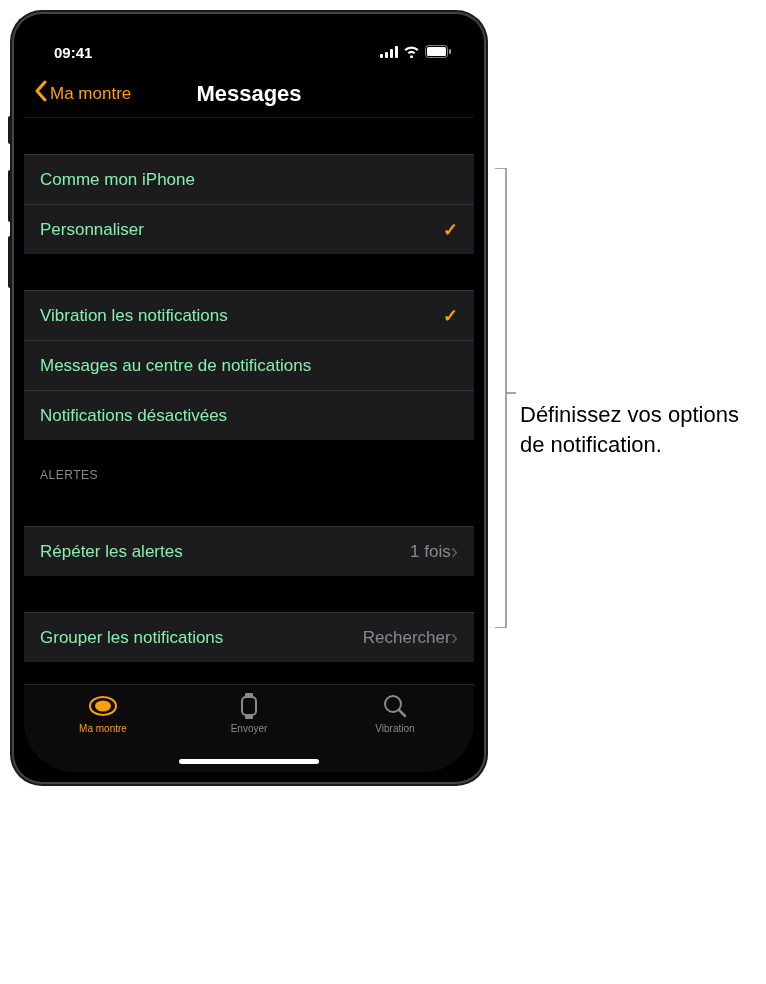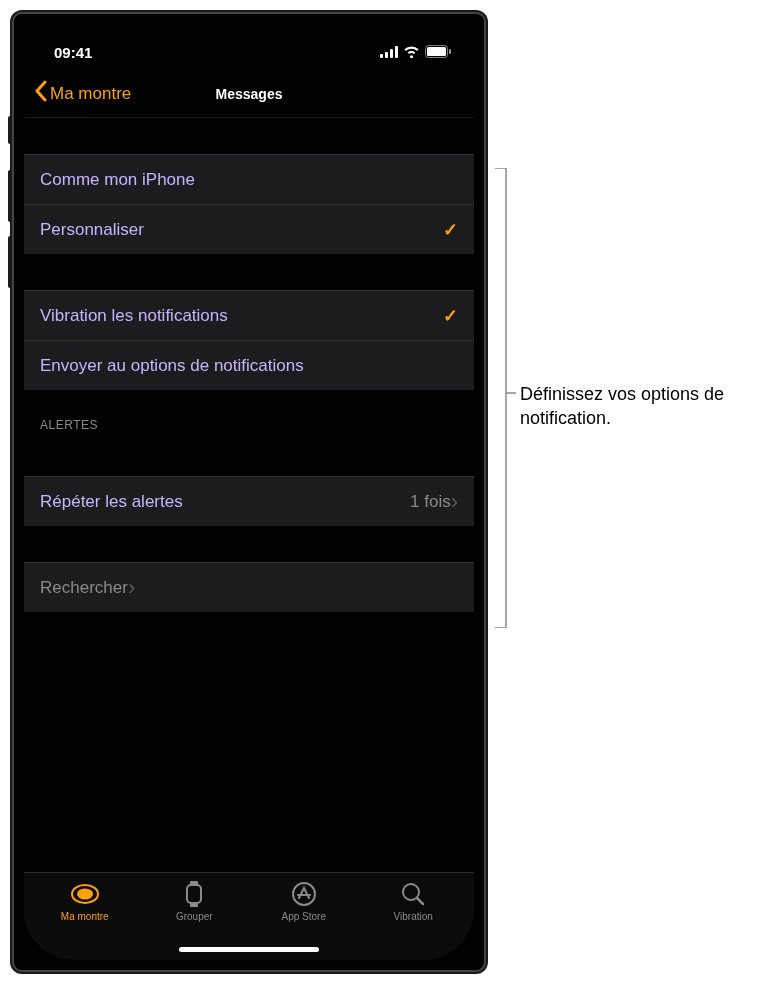--- a/index.html
+++ b/index.html
@@ -8,23 +8,23 @@
     background: #fff;
     width: 766px;
     height: 984px;
     position: relative;
   }
   .phone {
     position: absolute;
     left: 14px;
     top: 14px;
     width: 470px;
-    height: 956px;
+    height: 768px;
     background: #000;
-    border-radius: 8px;
+    border-radius: 28px;
     box-shadow: 0 0 0 2px #444, 0 0 0 4px #1a1a1a;
     overflow: hidden;
   }
   .side-btn {
     position: absolute;
     background: #1a1a1a;
     border-radius: 2px;
   }
   .side-btn.mute   { left: 8px;  top: 116px; width: 4px; height: 28px; }
   .side-btn.vol-u  { left: 8px;  top: 170px; width: 4px; height: 52px; }
@@ -71,21 +71,21 @@
     display: flex; align-items: center;
     color: #ff9f0a;
     font-size: 17px;
     gap: 3px;
   }
   .nav-title {
     position: absolute;
     left: 50%;
     transform: translateX(-50%);
     color: #fff;
-    font-size: 14px;
+    font-size: 22px;
     font-weight: 600;
   }
   .content {
     flex: 1;
     overflow: hidden;
     background: #000;
   }
   .group-spacer { height: 36px; }
   .header-label {
     color: #8a8a8e;
@@ -98,21 +98,21 @@
     background: #1c1c1e;
     border-top: 0.5px solid #333;
     padding: 13px 16px;
     display: flex;
     align-items: center;
     justify-content: space-between;
     min-height: 50px;
   }
   .row:first-child, .group-spacer + .row, .header-label + .row { border-top: 0.5px solid #333; }
   .row-label {
-    color: #c4b5fd;
+    color: #86efac;
     font-size: 17px;
   }
   .row-value {
     color: #8a8a8e;
     font-size: 17px;
   }
   .right-side { display: flex; align-items: center; gap: 0; }
   .checkmark {
     color: #ff9f0a;
     font-size: 18px;
@@ -163,24 +163,24 @@
     bottom: 8px; left: 50%;
     transform: translateX(-50%);
     width: 140px; height: 5px;
     background: #fff;
     border-radius: 3px;
   }
   
   .callout {
     position: absolute;
     left: 520px;
-    top: 382px;
+    top: 400px;
     width: 230px;
     color: #000;
-    font-size: 18px;
+    font-size: 22px;
     line-height: 1.35;
   }
   .bracket {
     position: absolute;
     left: 494px;
     top: 168px;
     height: 460px;
     width: 22px;
   }
   .bracket svg { width: 100%; height: 100%; }
@@ -245,38 +245,42 @@
         <span class="checkmark">✓</span>
       </div>
 
       <div class="group-spacer"></div>
 
       <div class="row">
         <span class="row-label">Vibration les notifications</span>
         <span class="checkmark">✓</span>
       </div>
       <div class="row">
-        <span class="row-label">Envoyer au options de notifications</span>
+        <span class="row-label">Messages au centre de notifications</span>
+      </div>
+      <div class="row">
+        <span class="row-label">Notifications désactivées</span>
       </div>
 
       <div class="header-label">Alertes</div>
 
       <div class="group-spacer"></div>
 
       <div class="row">
         <span class="row-label">Répéter les alertes</span>
         <div class="right-side">
           <span class="row-value">1 fois</span>
           <span class="chevron">›</span>
         </div>
       </div>
 
       <div class="group-spacer"></div>
 
       <div class="row">
+        <span class="row-label">Grouper les notifications</span>
         <div class="right-side">
           <span class="row-value">Rechercher</span>
           <span class="chevron">›</span>
         </div>
       </div>
 
       <div class="group-spacer"></div>
     </div>
 
     <div class="tab-bar">
@@ -290,30 +294,21 @@
         <span>Ma montre</span>
       </div>
       <div class="tab">
         <div class="tab-icon">
           <svg width="24" height="26" viewBox="0 0 24 26">
               <rect x="5" y="4" width="14" height="18" rx="4" fill="none" stroke="#8a8a8e" stroke-width="2"></rect>
               <rect x="8" y="0" width="8" height="4" rx="1" fill="#8a8a8e"></rect>
               <rect x="8" y="22" width="8" height="4" rx="1" fill="#8a8a8e"></rect>
             </svg>
         </div>
-        <span>Grouper</span>
-      </div>
-      <div class="tab">
-        <div class="tab-icon">
-          <svg width="26" height="26" viewBox="0 0 26 26">
-              <circle cx="13" cy="13" r="11" fill="none" stroke="#8a8a8e" stroke-width="2"></circle>
-              <path d="M8 17l5-10 5 10M7 14h12" stroke="#8a8a8e" stroke-width="2" stroke-linecap="round" fill="none"></path>
-            </svg>
-        </div>
-        <span>App Store</span>
+        <span>Envoyer</span>
       </div>
       <div class="tab">
         <div class="tab-icon">
           <svg width="26" height="26" viewBox="0 0 26 26">
               <circle cx="11" cy="11" r="8" fill="none" stroke="#8a8a8e" stroke-width="2"></circle>
               <line x1="17" y1="17" x2="23" y2="23" stroke="#8a8a8e" stroke-width="2.5" stroke-linecap="round"></line>
             </svg>
         </div>
         <span>Vibration</span>
       </div>

